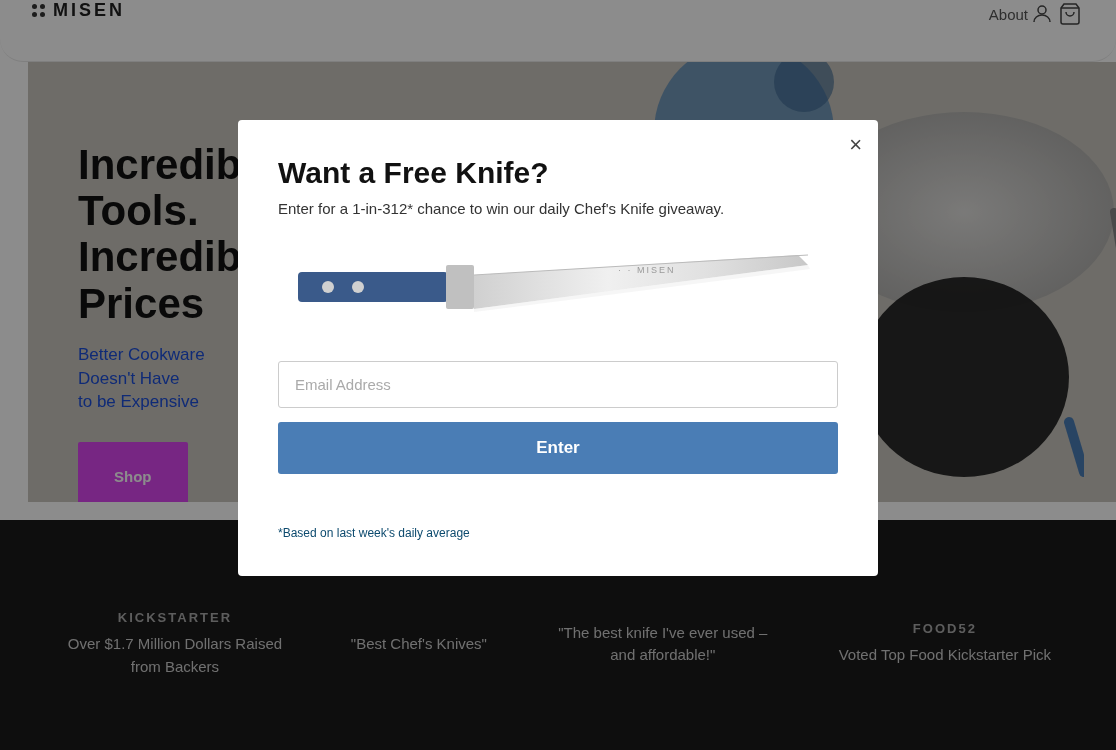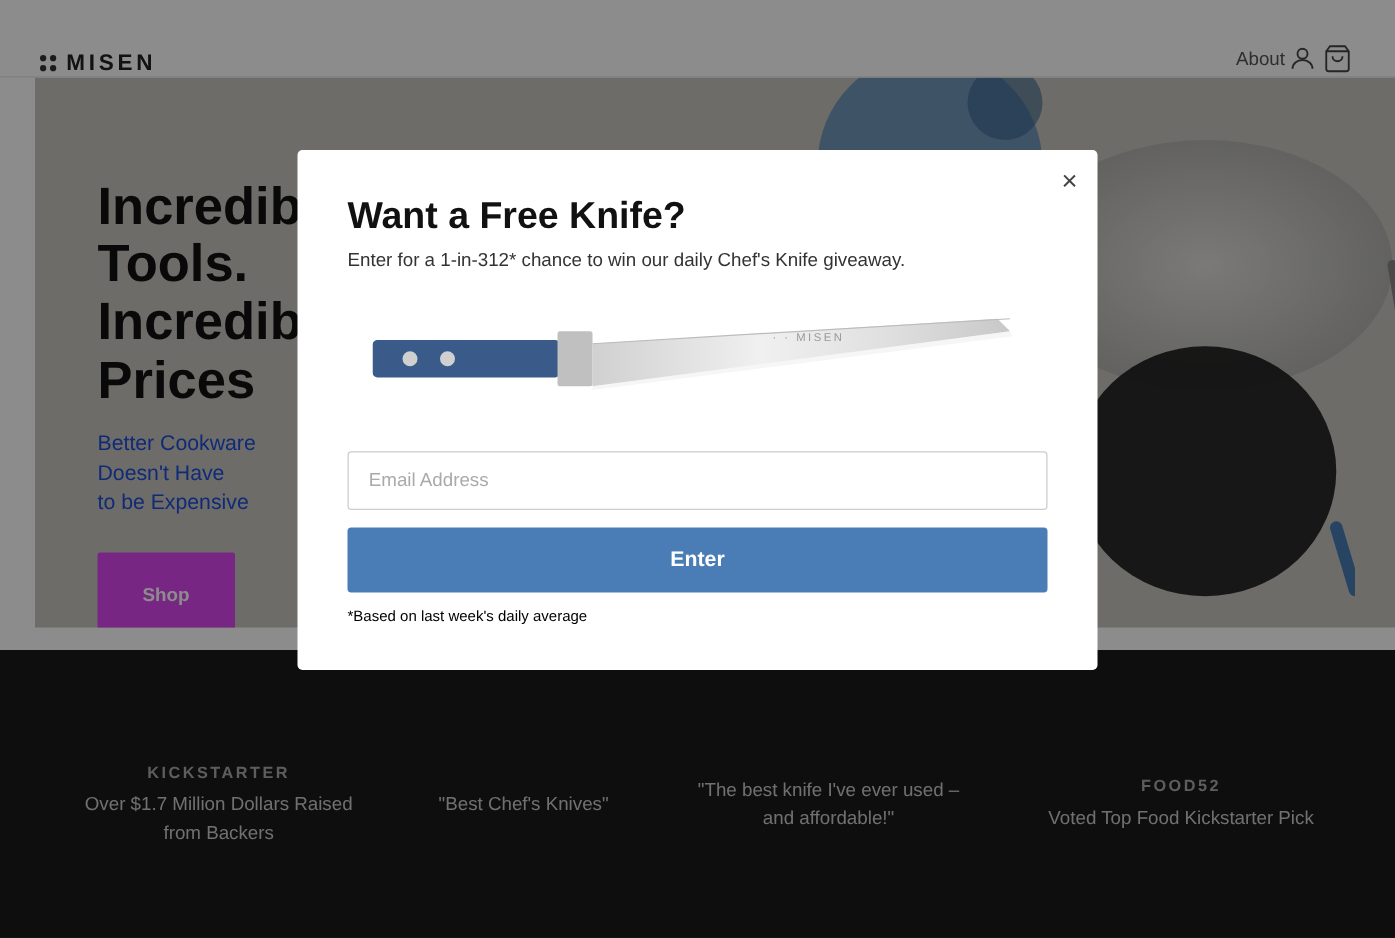--- a/index.html
+++ b/index.html
@@ -1,22 +1,22 @@
 <!DOCTYPE html>
 <html><head>
   <meta charset="utf-8">
   <style>
     * { box-sizing: border-box; margin: 0; padding: 0; }
     body { font-family: -apple-system, BlinkMacSystemFont, 'Segoe UI', Helvetica, Arial, sans-serif; overflow: hidden; width: 1116px; height: 750px; }
 
     
     .navbar {
       position: absolute; top: 0; left: 0; width: 1116px; height: 62px;
-      background: #fff; display: flex; align-items: flex-end; justify-content: space-between;
-      padding: 0 32px; z-index: 10; border-bottom: 1px solid #e8e8e8;
+      background: #fff; display: flex; align-items: flex-start; justify-content: space-between;
+      padding: 0 32px; z-index: 10; border-bottom: 1px solid #e8e8e8; border-radius: 23px;
     }
     .nav-logo { display: flex; align-items: center; gap: 8px; }
     .logo-dots { display: grid; grid-template-columns: 1fr 1fr; gap: 3px; }
     .logo-dot { width: 5px; height: 5px; background: #333; border-radius: 50%; }
     .logo-text { font-size: 18px; font-weight: 700; letter-spacing: 3px; color: #222; }
     .nav-links { display: flex; gap: 40px; }
     .nav-link { font-size: 15px; color: #222; text-decoration: none; font-weight: 400; cursor: pointer; }
     .nav-link.active { font-weight: 600; }
     .nav-right { display: flex; align-items: center; }
     .nav-about { font-size: 15px; color: #555; cursor: pointer; }
@@ -72,21 +72,21 @@
 
     .modal-input {
       width: 100%; padding: 14px 16px; border: 1px solid #ccc; border-radius: 3px;
       font-size: 15px; color: #444; margin-bottom: 14px; outline: none;
     }
     .modal-input::placeholder { color: #aaa; }
     .modal-btn {
       width: 100%; padding: 16px; background: #4a7db5; color: #fff; border: none;
       font-size: 17px; font-weight: 600; cursor: pointer; border-radius: 3px; margin-bottom: 12px;
     }
-    .modal-disclaimer { font-size: 12px; color: #000000; }
+    .modal-disclaimer { font-size: 12px; color: #0c4a6e; margin-top: 40px; }
   </style>
 </head>
 <body>
 
 <nav class="navbar">
   <div class="nav-logo">
     <div class="logo-dots">
       <div class="logo-dot"></div>
         <div class="logo-dot"></div>
       <div class="logo-dot"></div>

